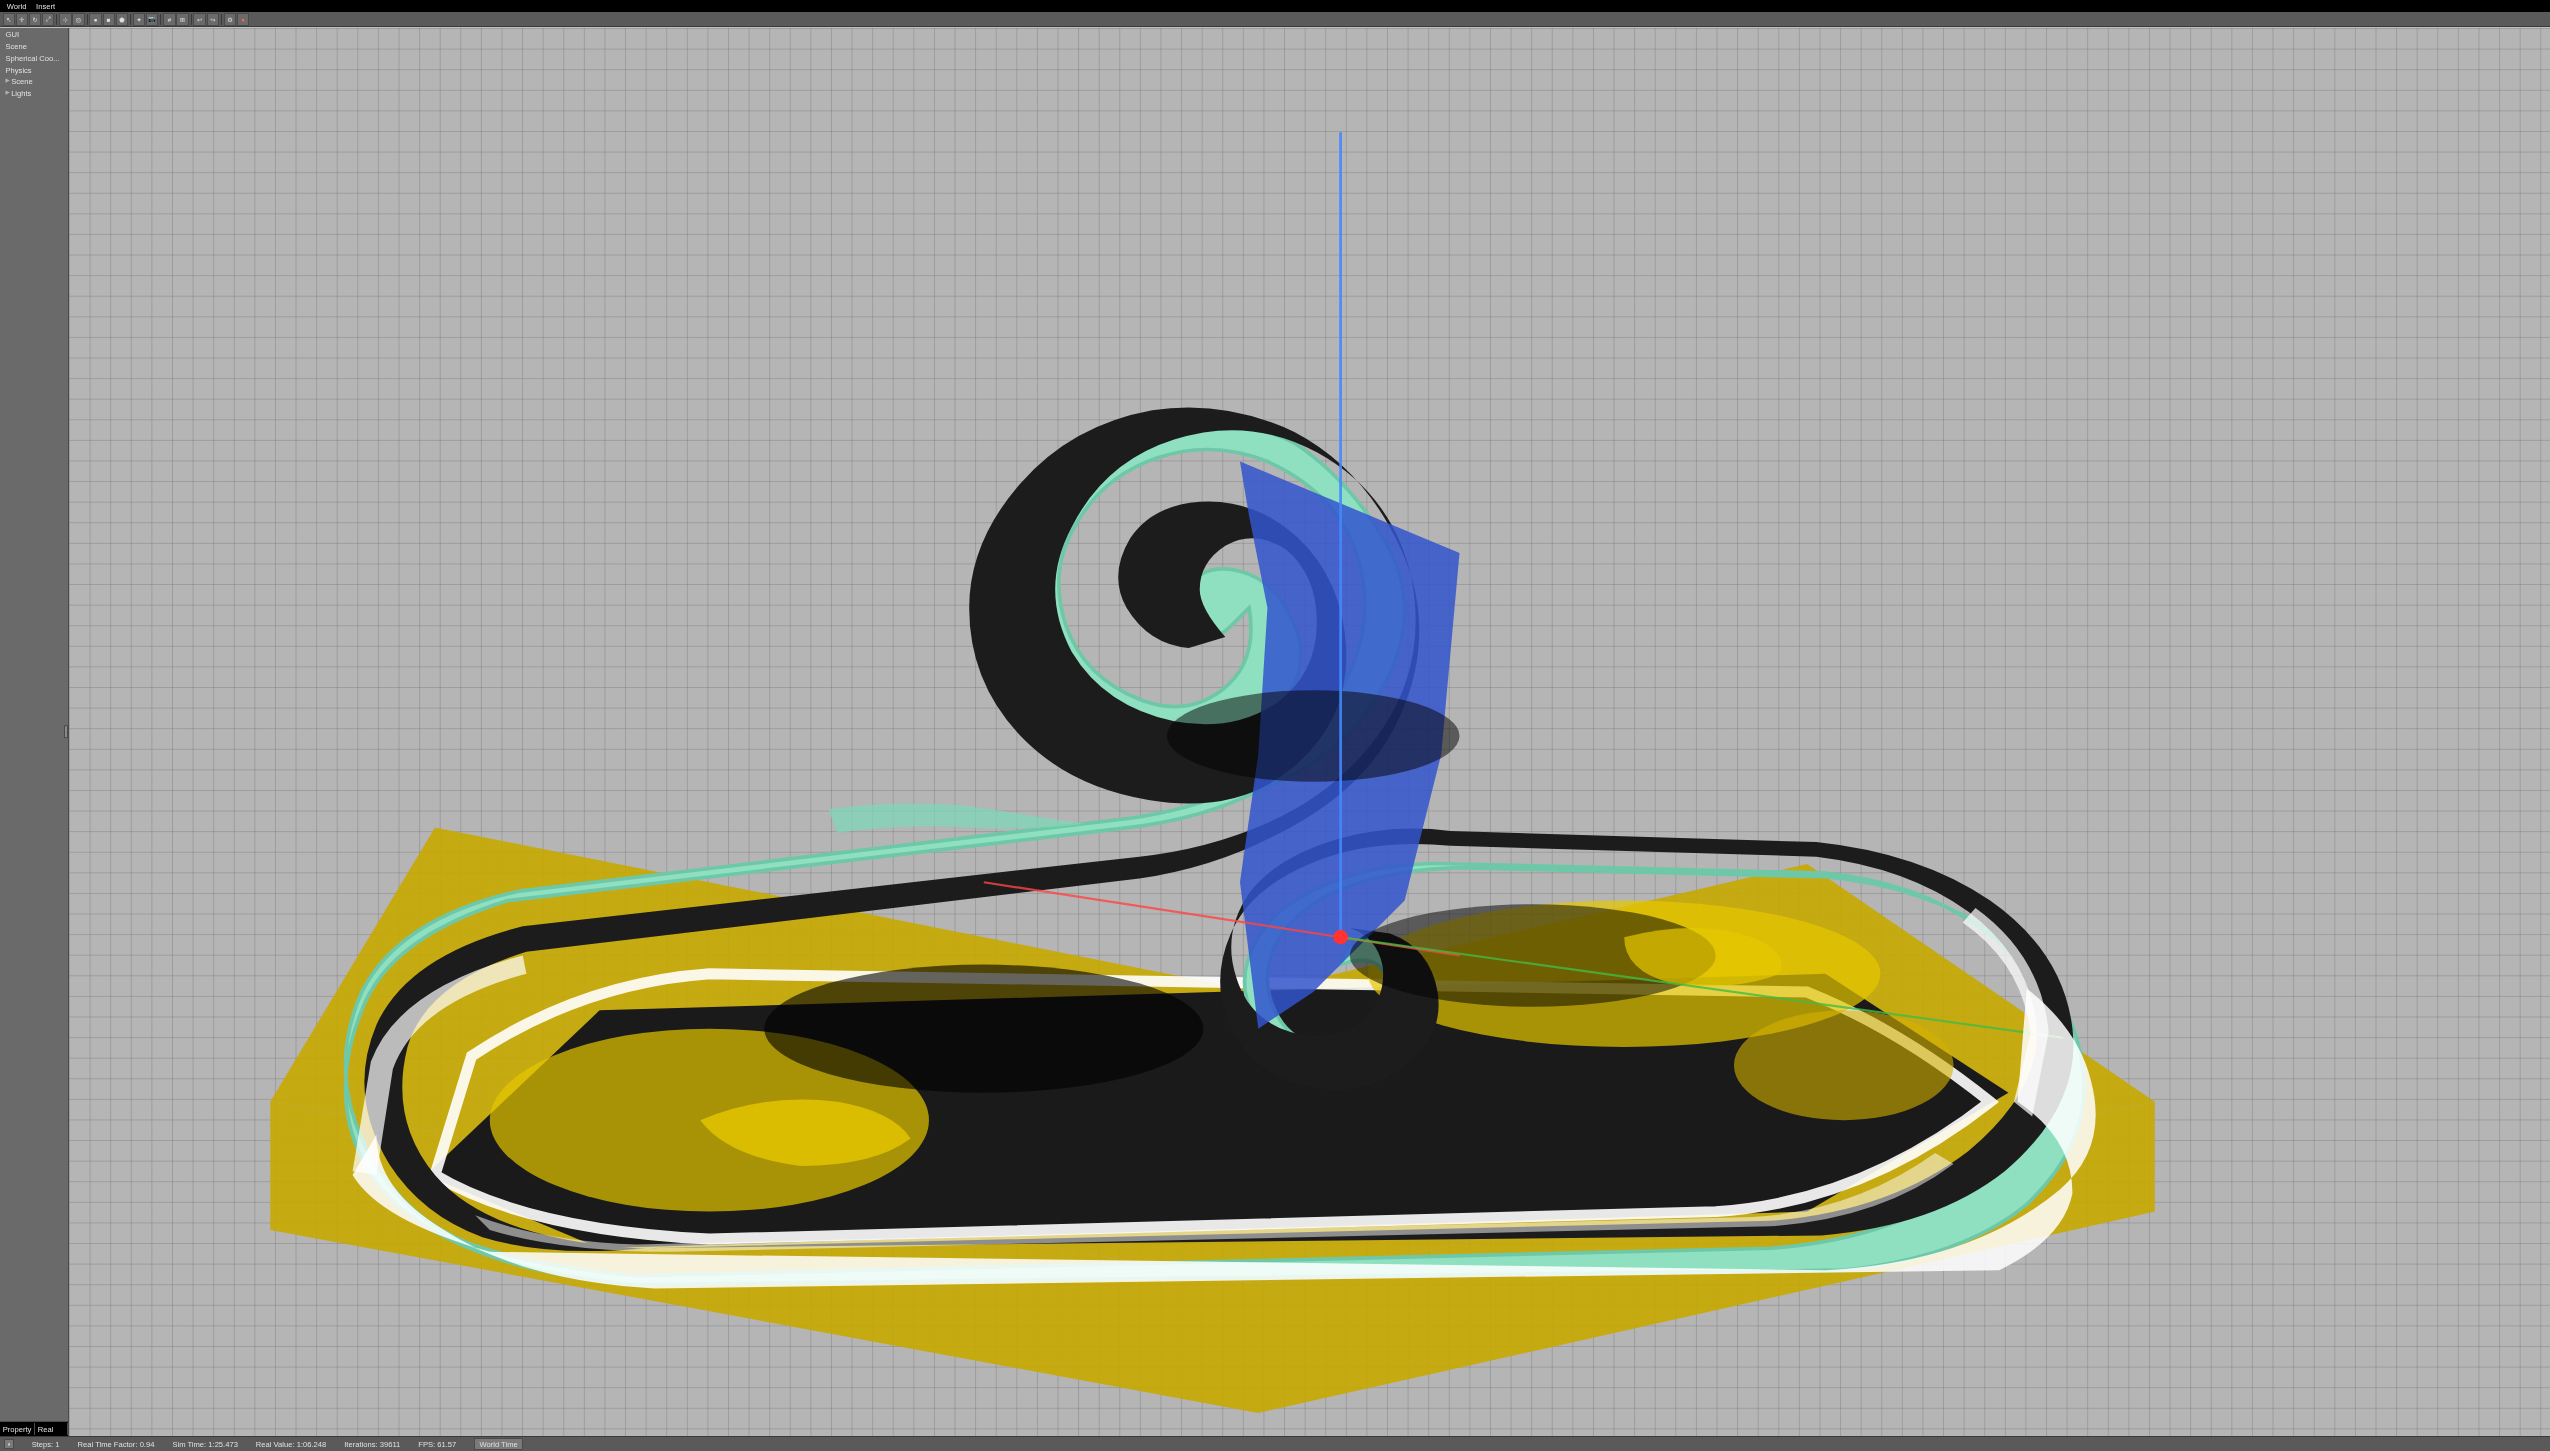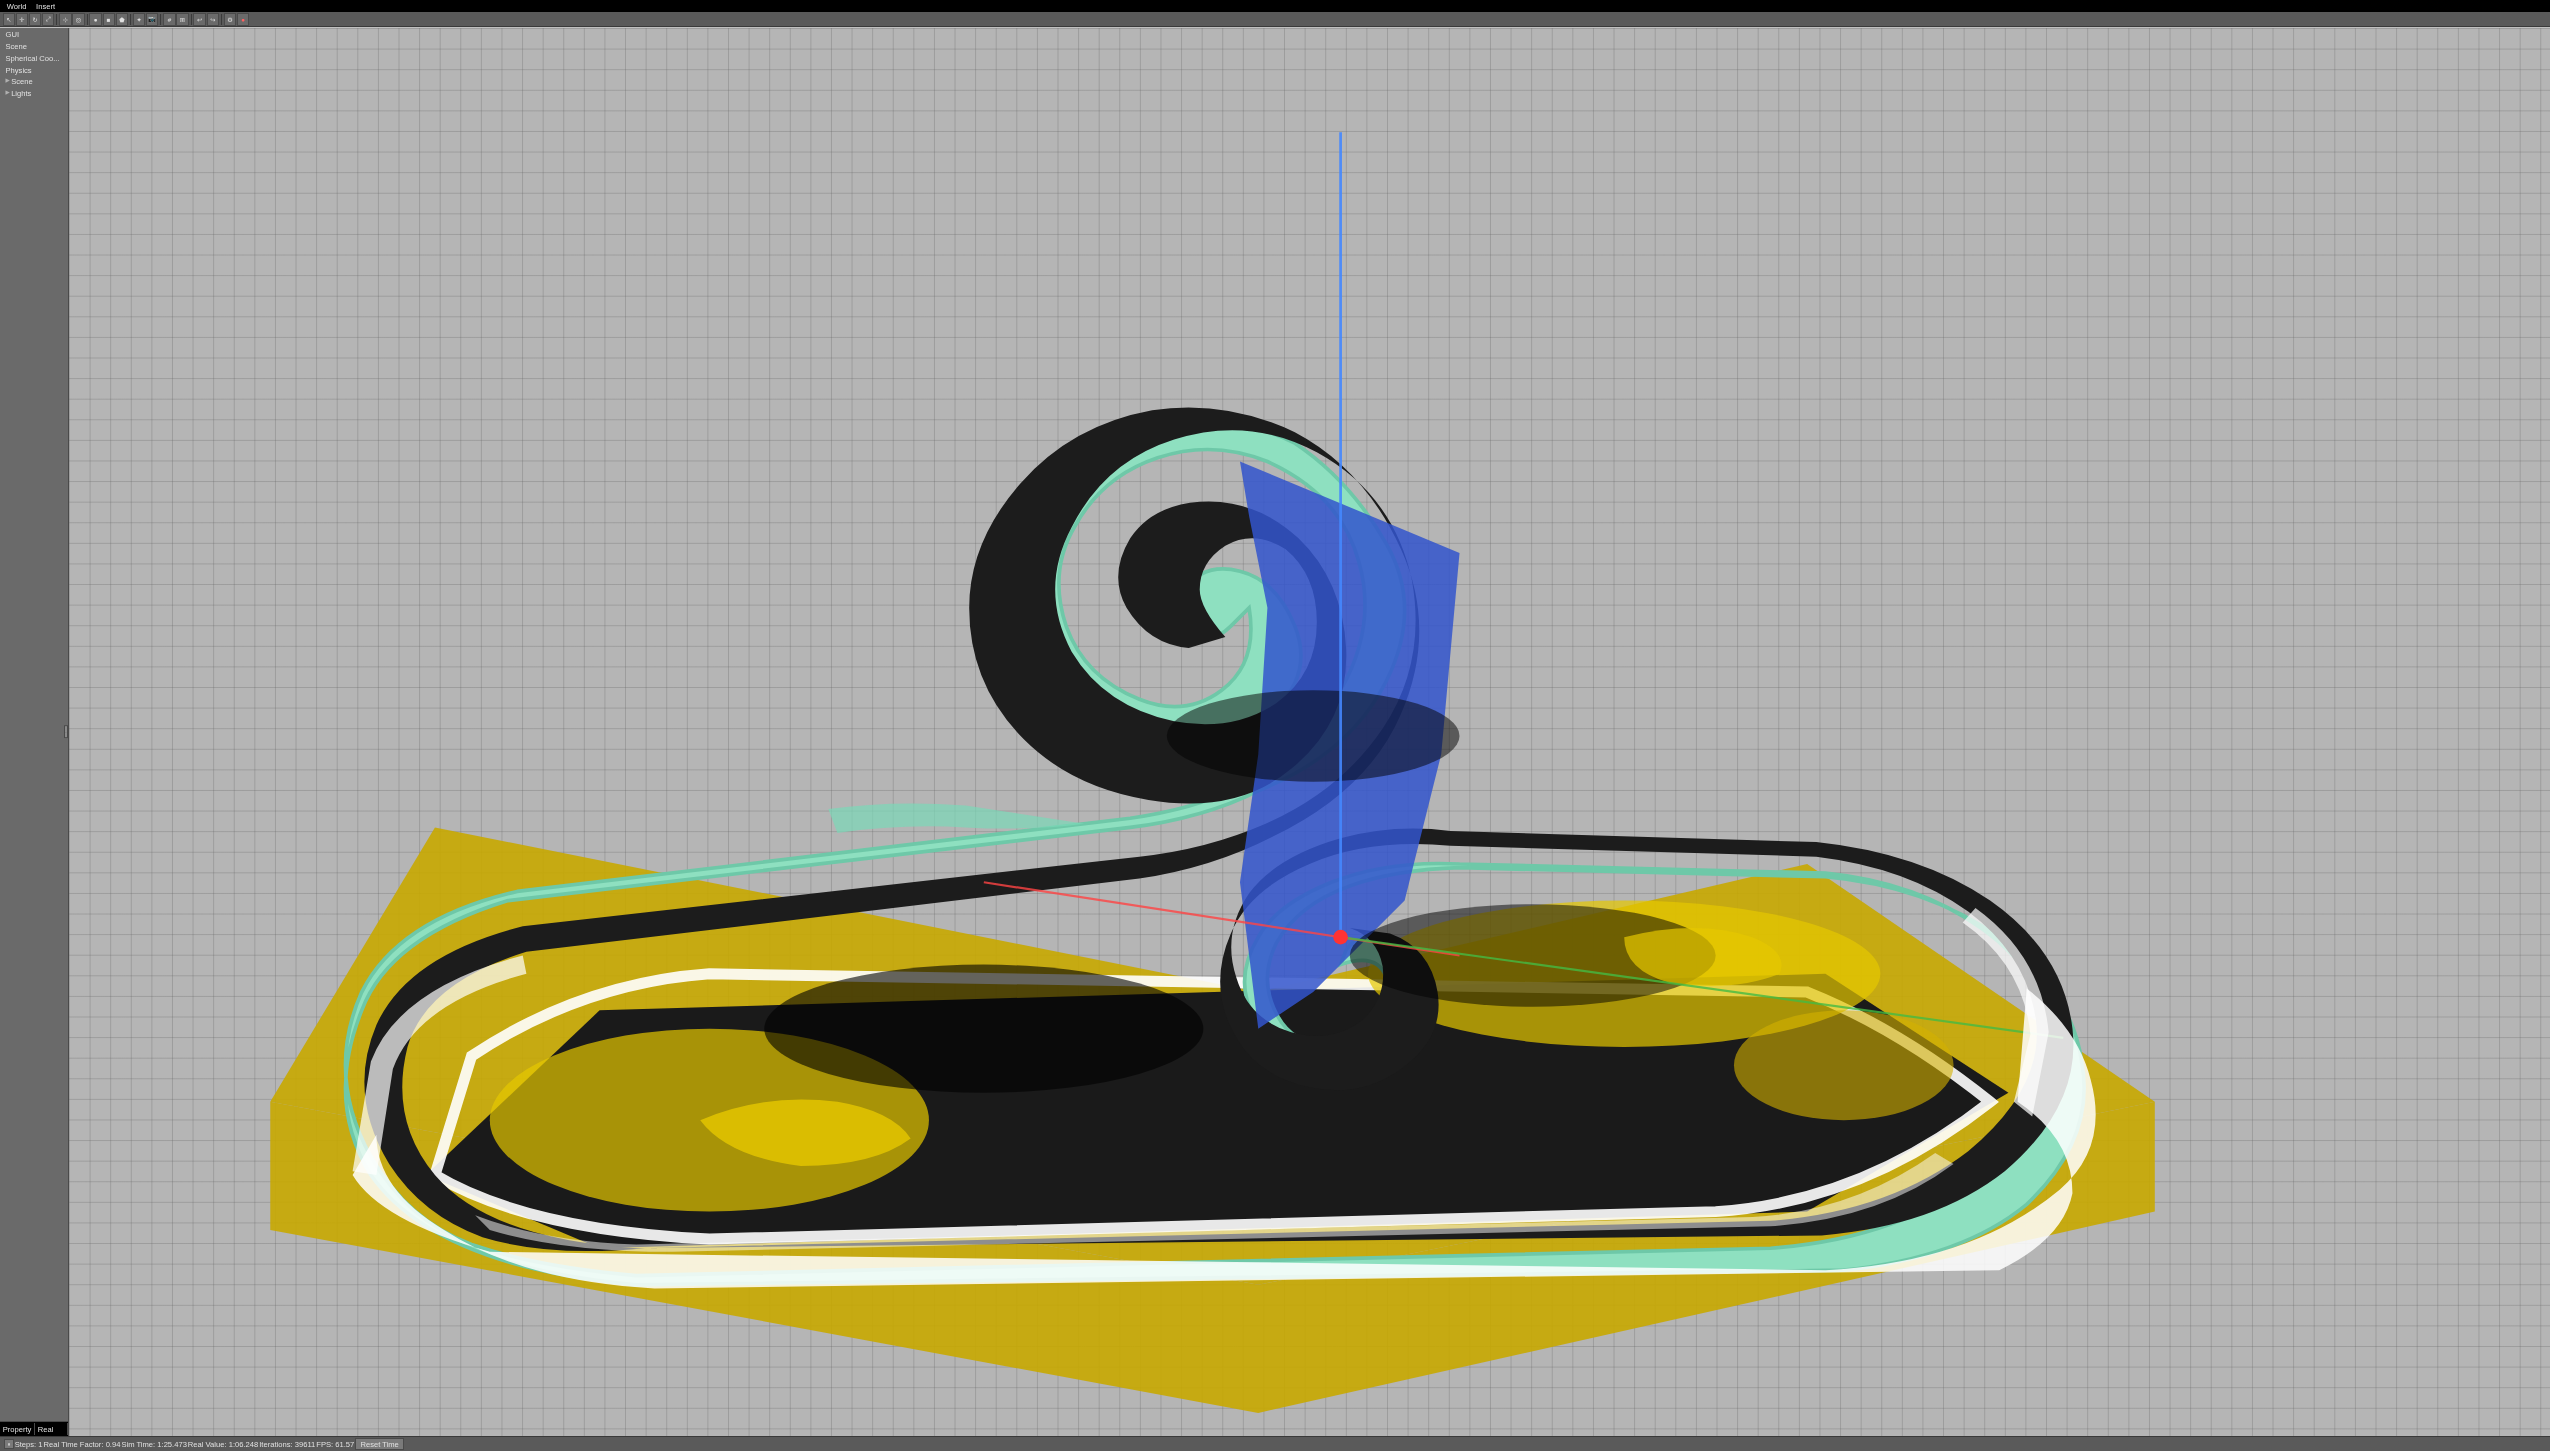--- a/index.html
+++ b/index.html
@@ -159,21 +159,21 @@
     
     #status-bar {
       position: absolute;
       bottom: 0; left: 0; right: 0;
       height: 15px;
       background: #5a5a5a;
       border-top: 0.7px solid #3a3a3a;
       display: flex;
       align-items: center;
       padding: 0 4.1px;
-      gap: 1px;
+      gap: 18px;
       font-size: 7.6px;
       color: #e0e0e0;
       z-index: 10;
     }
 
     .status-item {
       white-space: nowrap;
     }
 
     .status-pause-btn {
@@ -480,15 +480,15 @@
     <span>1:06.248</span>
   </div>
   <div class="status-item">
     <span>Iterations:</span>
     <span>39611</span>
   </div>
   <div class="status-item">
     <span>FPS:</span>
     <span>61.57</span>
   </div>
-  <div class="reset-time-btn">Reset Time</div>
+  <div class="reset-time-btn">World Time</div>
 </div>
 
 
 </body></html>

